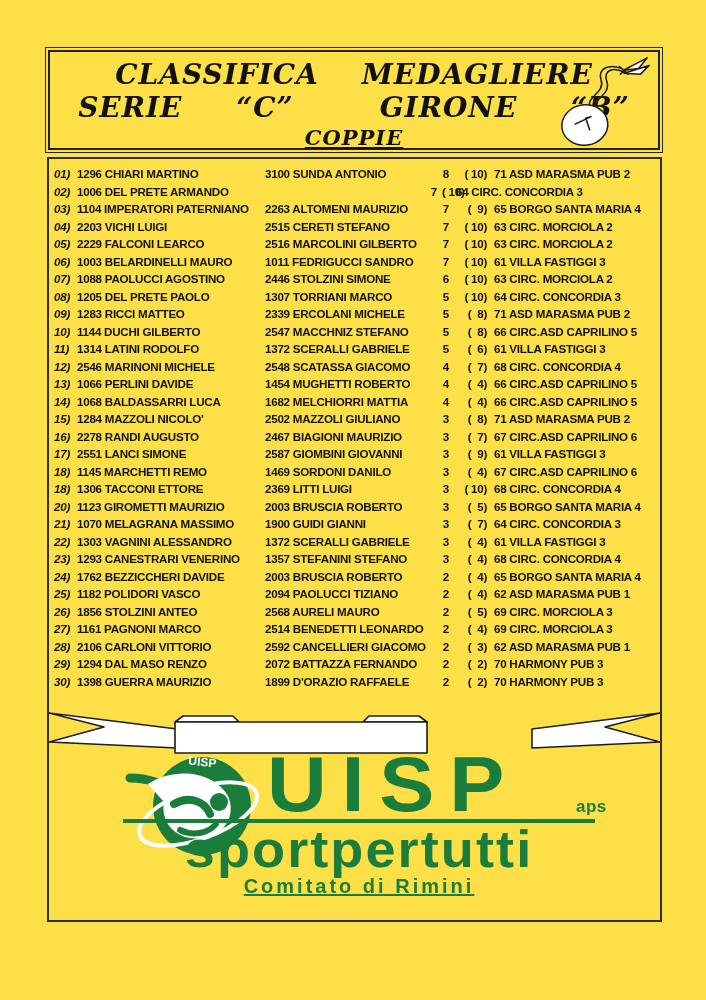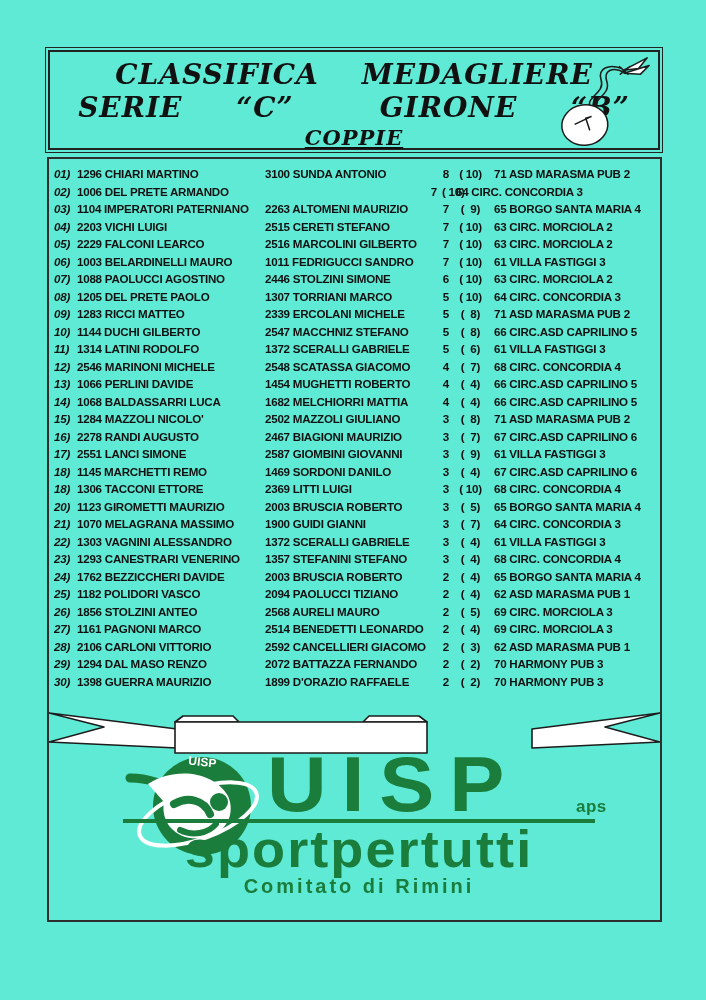--- a/index.html
+++ b/index.html
@@ -1,18 +1,18 @@
 <!DOCTYPE html>
 <html><head>
 <meta charset="utf-8">
 <style>
   * { margin:0; padding:0; box-sizing:border-box; }
   html,body { width:706px; height:1000px; background:#ffffff; overflow:hidden;
     font-family:"Liberation Sans", sans-serif; color:#111; }
-  .page { position:relative; width:706px; height:1000px; background:#5eead4; }
+  .page { position:relative; width:706px; height:1000px; background:#fde047; }
 
   
   .header-box { position:absolute; left:45px; top:47px; width:618px; height:106px;
     border:1px solid #222; padding:2px; }
   .header-inner { width:100%; height:100%; border:2px solid #222; position:relative;
     text-align:center; }
   .hdr-line { font-family:"DejaVu Serif", serif; font-style:italic; font-weight:600;
     white-space:pre; letter-spacing:1px; }
   .hdr-title { font-size:28px; margin-top:6px; }
   .hdr-sub   { font-size:28px; margin-top:0px; }
@@ -24,38 +24,38 @@
     border:2px solid #2e2e2e; }
 
   
   .rows { position:absolute; left:2px; top:6px; width:607px; }
   .row { position:relative; display:grid;
     grid-template-columns:26px 188px 172px 12px 38px auto;
     height:17.5px; line-height:17.5px;
     font-weight:bold; font-size:11.6px; letter-spacing:-0.25px; white-space:pre; }
   .row .c-pos  { text-align:left; padding-left:3px;font-style:italic; }
   .row .c-pts  { text-align:right; }
-  .row .c-g    { text-align:center; padding-left:5px; }
+  .row .c-g    { text-align:right; padding-left:5px; }
   .row .c-club { padding-left:7px; }
 
   
   .ribbon { position:absolute; left:0px; top:541px; width:611px; height:62px; }
   .emblem { position:absolute; left:69px; top:593px; width:148px; height:110px; }
   .uisp-word { position:absolute; left:218px; top:586px; width:320px;
     font-size:78px; font-weight:bold; letter-spacing:14px; color:#1b7d3c;
     transform:scaleX(1.06); transform-origin:left top; line-height:1; }
   .aps { position:absolute; left:527px; top:638px; font-size:17px; font-weight:bold;
     color:#1b7d3c; letter-spacing:0.5px; }
   .green-rule { position:absolute; left:74px; top:660px; width:472px; height:4px;
     background:#1b7d3c; }
   .sportpertutti { position:absolute; left:62px; top:664px; width:496px; text-align:center;
     font-size:52px; font-weight:bold; color:#1b7d3c; letter-spacing:2px;
     transform:scaleX(1.04); transform-origin:center top; line-height:1; }
   .committee { position:absolute; left:62px; top:716px; width:496px; text-align:center;
-    font-size:20px; font-weight:bold; color:#1b7d3c; letter-spacing:3px; }
+    font-size:20px; font-weight:bold; color:#1b7d3c; letter-spacing:3px;text-decoration:underline; }
 
   svg .outline { fill:#fff; stroke:#1c1c1c; stroke-width:1.6; stroke-linejoin:round; }
   svg .thin    { fill:none; stroke:#1c1c1c; stroke-width:1.6; stroke-linecap:round; }
 </style>
 </head>
 <body>
 
 <div class="page">
 
   <div class="header-box">

